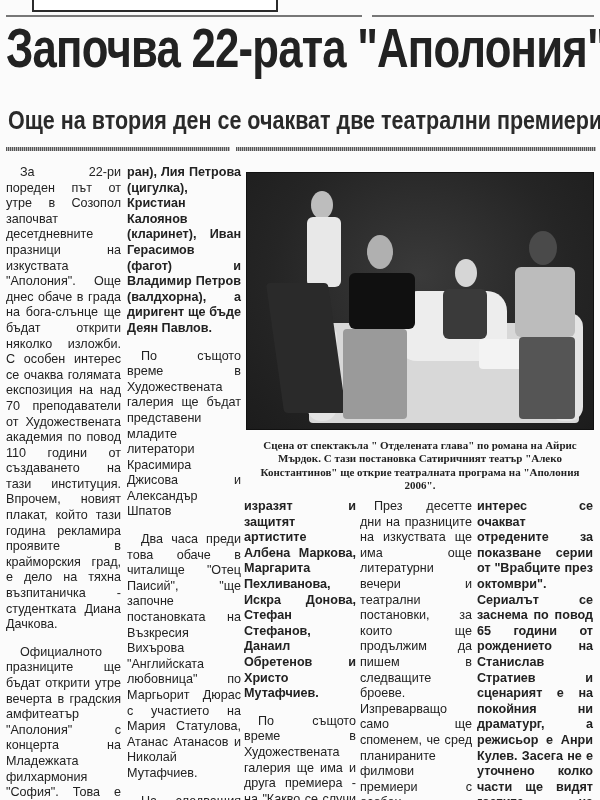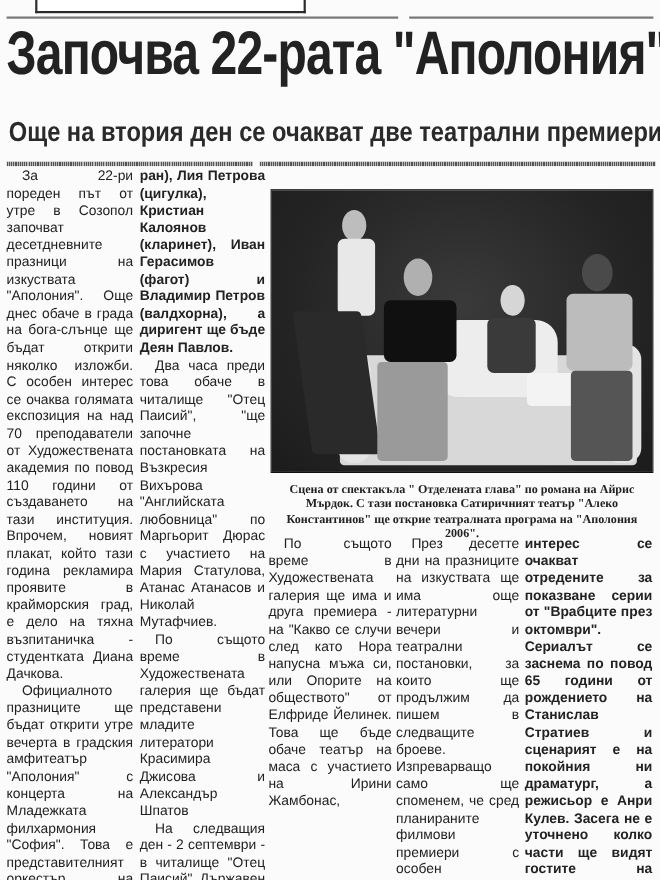--- a/index.html
+++ b/index.html
@@ -21,21 +21,21 @@
       transform: scaleX(0.86); transform-origin: left top;
     }
     .hatch { position: absolute; top: 147px; height: 4px;
       background: repeating-linear-gradient(90deg, #555 0 1px, #bbb 1px 2px); }
     .hatch.a { left: 6px; width: 224px; }
     .hatch.b { left: 236px; width: 360px; }
     .col {
       position: absolute; font-size: 12.6px; line-height: 15.6px; color: #222;
       text-align: justify; hyphens: manual;
     }
-    .col p { text-indent: 14px; }
+    .col p { text-indent: 14px; margin-top: 12px; }
     .col p.noindent { text-indent: 0; font-weight: bold; }
     .col1 { left: 6px; top: 153px; width: 115px; }
     .col2 { left: 127px; top: 153px; width: 114px; }
     .col3 { left: 244px; top: 487px; width: 112px; }
     .col4 { left: 360px; top: 487px; width: 112px; }
     .col5 { left: 477px; top: 487px; width: 116px; }
     .photo {
       position: absolute; left: 246px; top: 172px; width: 348px; height: 258px;
       background: radial-gradient(ellipse at 50% 40%, #3a3a3a 0%, #252525 60%, #1c1c1c 100%);
       border: 1px solid #111; overflow: hidden;
@@ -66,22 +66,22 @@
 <div class="hatch a"></div>
 <div class="hatch b"></div>
 
 <div class="col col1">
   <p>За 22-ри пореден път от утре в Созопол започват десетдневните празници на изкуствата "Аполония". Още днес обаче в града на бога-слънце ще бъдат открити няколко изложби. С особен интерес се очаква голямата експозиция на над 70 преподаватели от Художествената академия по повод 110 години от създаването на тази институция. Впрочем, новият плакат, който тази година рекламира проявите в крайморския град, е дело на тяхна възпитаничка - студентката Диана Дачкова.</p>
   <p>Официалното празниците ще бъдат открити утре вечерта в градския амфитеатър "Аполония" с концерта на Младежката филхармония "София". Това е представителният оркестър на Националното музикално училище "Любомир Пипков", а програма е от творби на Волфганг Амадеус Моцарт. Солисти ще бъдат Ина Кънчева (соп-</p>
 </div>
 
 <div class="col col2">
   <p class="noindent">ран), Лия Петрова (цигулка), Кристиан Калоянов (кларинет), Иван Герасимов (фагот) и Владимир Петров (валдхорна), а диригент ще бъде Деян Павлов.</p>
+  <p>По същото време в Художествената галерия ще бъдат представени младите литератори Красимира Джисова и Александър Шпатов</p>
   <p>Два часа преди това обаче в читалище "Отец Паисий", "ще започне постановката на Възкресия Вихърова "Английската любовница" по Маргьорит Дюрас с участието на Мария Статулова, Атанас Атанасов и Николай Мутафчиев.</p>
-  <p>По същото време в Художествената галерия ще бъдат представени младите литератори Красимира Джисова и Александър Шпатов</p>
   <p>На следващия ден - 2 септември - в читалище "Отец Паисий" Държавен сатиричен театър ще направи премиерата на спектакъла си "Отделената глава" от Айрис Мърдок в постановка на другата предизвикателна дама на родния театър - Десислава Шпатова. Нейните възгледи ще</p>
 </div>
 
 <div class="photo">
   <div class="sofa"></div>
   <div class="sofa-arm-l"></div>
   <div class="sofa-arm-r"></div>
   <div class="sofa-cushion"></div>
 
   <div class="head" style="left:64px;top:18px;width:22px;height:28px;background:#bdbdbd;"></div>
@@ -97,20 +97,21 @@
   <div class="legs" style="left:232px;top:166px;width:60px;height:30px;background:#f3f3f3;"></div>
 
   <div class="head" style="left:282px;top:58px;width:28px;height:34px;background:#4a4a4a;"></div>
   <div class="shirt" style="left:268px;top:94px;width:60px;height:70px;background:#bcbcbc;"></div>
   <div class="legs" style="left:272px;top:164px;width:56px;height:82px;background:#555;"></div>
 </div>
 
 <div class="caption">Сцена от спектакъла " Отделената глава" по романа на Айрис Мърдок. С тази постановка Сатиричният театър "Алеко Константинов" ще открие театралната програма на "Аполония 2006".</div>
 
 <div class="col col3">
+  <p class="noindent">изразят и защитят артистите Албена Маркова, Маргарита Пехливанова, Искра Донова, Стефан Стефанов, Данаил Обретенов и Христо Мутафчиев.</p>
   <p>По същото време в Художествената галерия ще има и друга премиера - на "Какво се случи след като Нора напусна мъжа си, или Опорите на обществото" от Елфриде Йелинек. Това ще бъде обаче театър на маса с участието на Ирини Жамбонас,</p>
 </div>
 
 <div class="col col4">
   <p>През десетте дни на празниците на изкуствата ще има още литературни вечери и театрални постановки, за които ще продължим да пишем в следващите броеве. Изпреварващо само ще споменем, че сред планираните филмови премиери с особен</p>
 </div>
 
 <div class="col col5">
   <p class="noindent"><span>интерес се очакват отредените за показване серии от "Врабците през октомври". Сериалът се заснема по повод 65 години от рождението на Станислав Стратиев и сценарият е на покойния ни драматург, а режисьор е Анри Кулев. Засега не е уточнено колко части ще видят гостите на празниците, но пък се знаят денят, часът и мястото на събитието - 9 септември, 20.30, амфитеатър "Аполония".</span> </p>
 </div>

